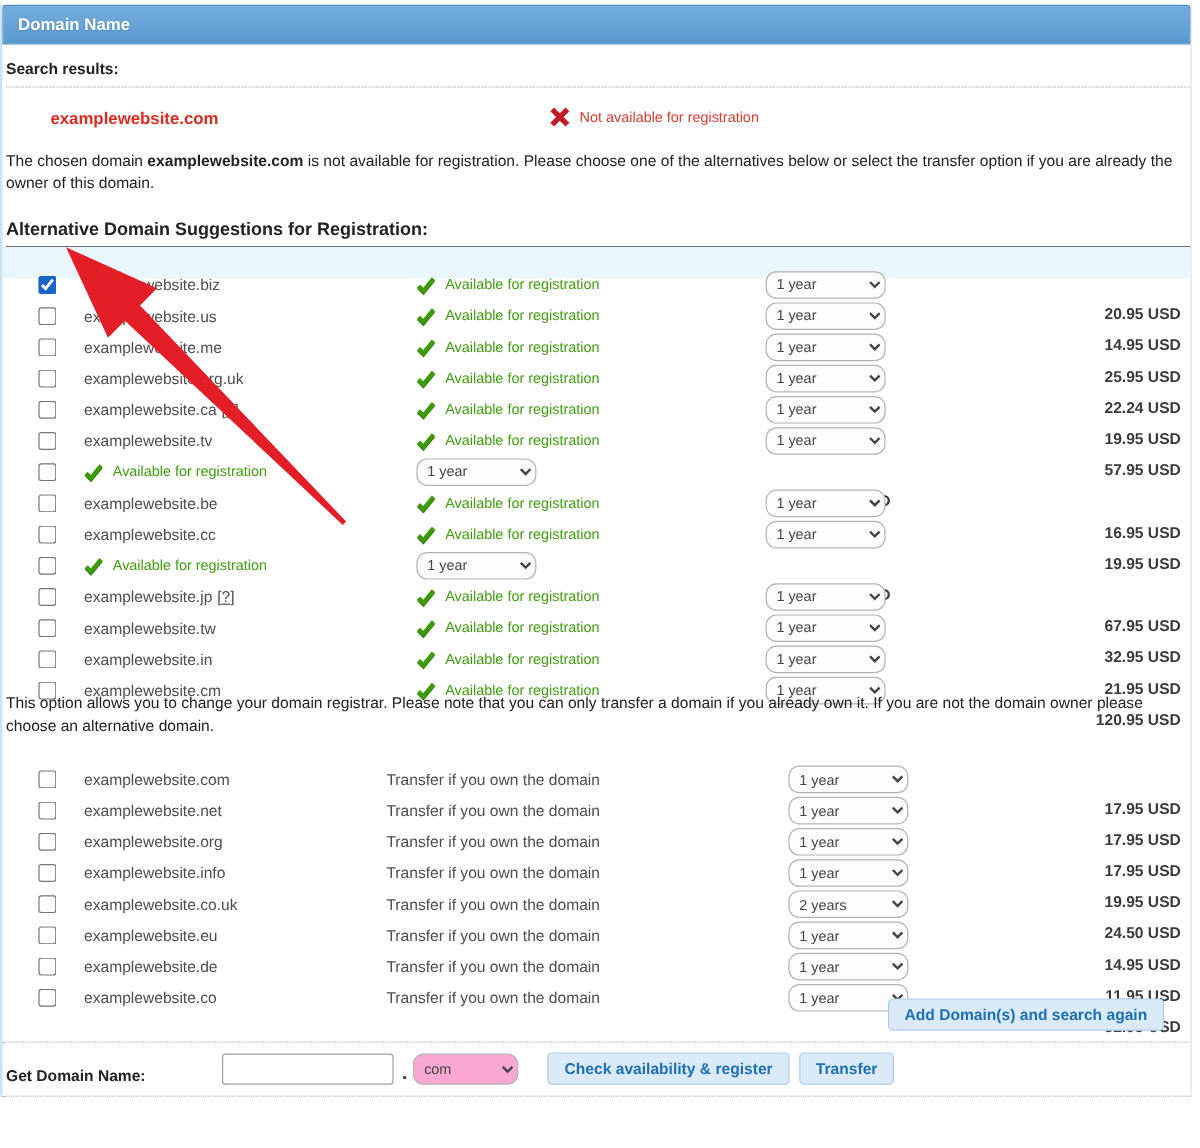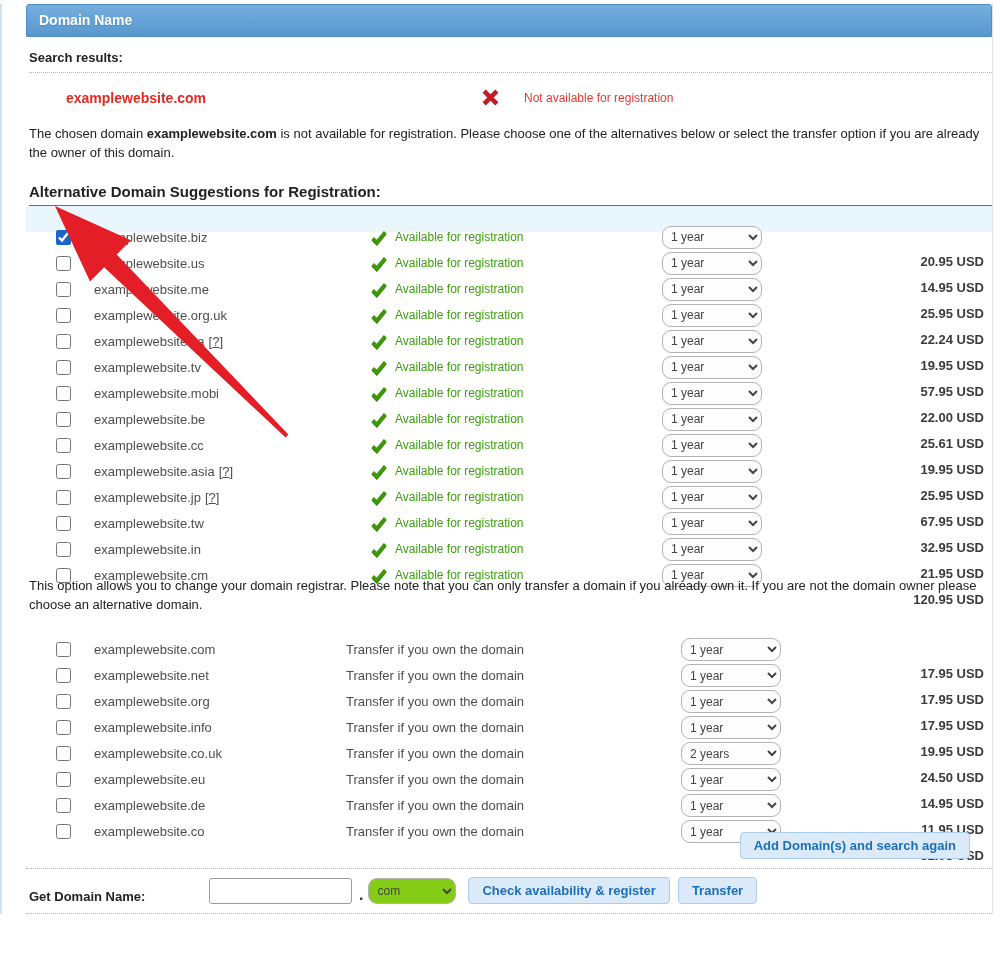--- a/index.html
+++ b/index.html
@@ -11,21 +11,20 @@
     position: relative;
     overflow: hidden;
   }
   .panel {
     position: relative;
     width: 993px;
     margin-top: 4px;
     border-left: 2px solid #cde2f2;
     border-right: 1px solid #e0e0e0;
     background: #fff;
-    padding-left: 24px;
   }
   
   .hdr {
     background: linear-gradient(#74aedd, #5897ce);
     border: 1px solid #4e8ec5;
     border-radius: 3px 3px 0 0;
     color: #fff;
     font-size: 14px;
     font-weight: bold;
     padding: 7px 12px 8px 12px;
@@ -40,21 +39,21 @@
     margin-right: 0;
   }
   .result-row {
     display: flex; align-items: center;
     padding: 15px 0 10px 40px;
   }
   .result-domain {
     color: #e02a1f; font-weight: bold; font-size: 14px;
     width: 415px;
   }
-  .result-status { display: flex; align-items: center; gap: 24px; }
+  .result-status { display: flex; align-items: center; gap: 7px; }
   .result-status .x-icon svg { display: block; }
   .result-status-text { color: #e03a2f; font-size: 12px; }
   .note {
     font-size: 13px; color: #222; line-height: 1.45;
     margin: 8px 3px 0 3px;
     max-width: 985px;
   }
   
   .section-heading {
     font-size: 15px; font-weight: bold; color: #222;
@@ -123,23 +122,23 @@
   .get-input {
     width: 143px; height: 26px;
     border: 1px solid #9d9d9d; border-radius: 3px;
     padding: 0 6px; font-size: 13px;
     font-family: "Liberation Sans", sans-serif;
   }
   .dot-sep { margin: 0 5px 0 7px; color: #333; font-weight: bold; }
   .tld-select {
     width: 88px; height: 26px;
     border: 1px solid #b3b3b3; border-radius: 9px;
-    background: #84cc16; color: #444; font-size: 12px;
+    background: #f9a8d4; color: #444; font-size: 12px;
     font-family: "Liberation Sans", sans-serif;
-    padding: 0 4px; margin-right: 12px;
+    padding: 0 4px; margin-right: 24px;
   }
   .get-bar .btn { margin-right: 8px; }
   
   .continue-row { text-align: right; padding: 38px 14px 0 0; }
   
   .arrow-overlay {
     position: absolute; left: 0; top: 0;
     width: 1000px; height: 957px;
     pointer-events: none; z-index: 10;
   }
@@ -281,21 +280,20 @@
     <div class="select-cell">
       <select class="term-select"><option>1 year</option></select>
     </div>
     <div class="price-cell">57.95 USD</div>
   </div>
 
   <div class="alt-row">
     <div class="cb-cell">
       <input type="checkbox" class="row-cb" style="">
     </div>
-    <div class="domain-cell"><span class="dn">examplewebsite.mobi</span></div>
     <div class="avail-cell">
       <span class="check-icon-wrap">
         <svg width="16" height="16" viewBox="0 0 18 18">
               <path d="M2 10.5 L6.5 15 L16 3.5" fill="none" stroke="#3d9b07" stroke-width="4"></path>
             </svg>
       </span>
       <span class="avail-text">Available for registration</span>
     </div>
     <div class="select-cell">
       <select class="term-select"><option>1 year</option></select>
@@ -312,21 +310,21 @@
       <span class="check-icon-wrap">
         <svg width="16" height="16" viewBox="0 0 18 18">
               <path d="M2 10.5 L6.5 15 L16 3.5" fill="none" stroke="#3d9b07" stroke-width="4"></path>
             </svg>
       </span>
       <span class="avail-text">Available for registration</span>
     </div>
     <div class="select-cell">
       <select class="term-select"><option>1 year</option></select>
     </div>
-    <div class="price-cell">25.61 USD</div>
+    <div class="price-cell">16.95 USD</div>
   </div>
 
   <div class="alt-row">
     <div class="cb-cell">
       <input type="checkbox" class="row-cb" style="">
     </div>
     <div class="domain-cell"><span class="dn">examplewebsite.cc</span></div>
     <div class="avail-cell">
       <span class="check-icon-wrap">
         <svg width="16" height="16" viewBox="0 0 18 18">
@@ -338,21 +336,20 @@
     <div class="select-cell">
       <select class="term-select"><option>1 year</option></select>
     </div>
     <div class="price-cell">19.95 USD</div>
   </div>
 
   <div class="alt-row">
     <div class="cb-cell">
       <input type="checkbox" class="row-cb" style="">
     </div>
-    <div class="domain-cell"><span class="dn">examplewebsite.asia</span><span class="hint">[<u>?</u>]</span></div>
     <div class="avail-cell">
       <span class="check-icon-wrap">
         <svg width="16" height="16" viewBox="0 0 18 18">
               <path d="M2 10.5 L6.5 15 L16 3.5" fill="none" stroke="#3d9b07" stroke-width="4"></path>
             </svg>
       </span>
       <span class="avail-text">Available for registration</span>
     </div>
     <div class="select-cell">
       <select class="term-select"><option>1 year</option></select>

